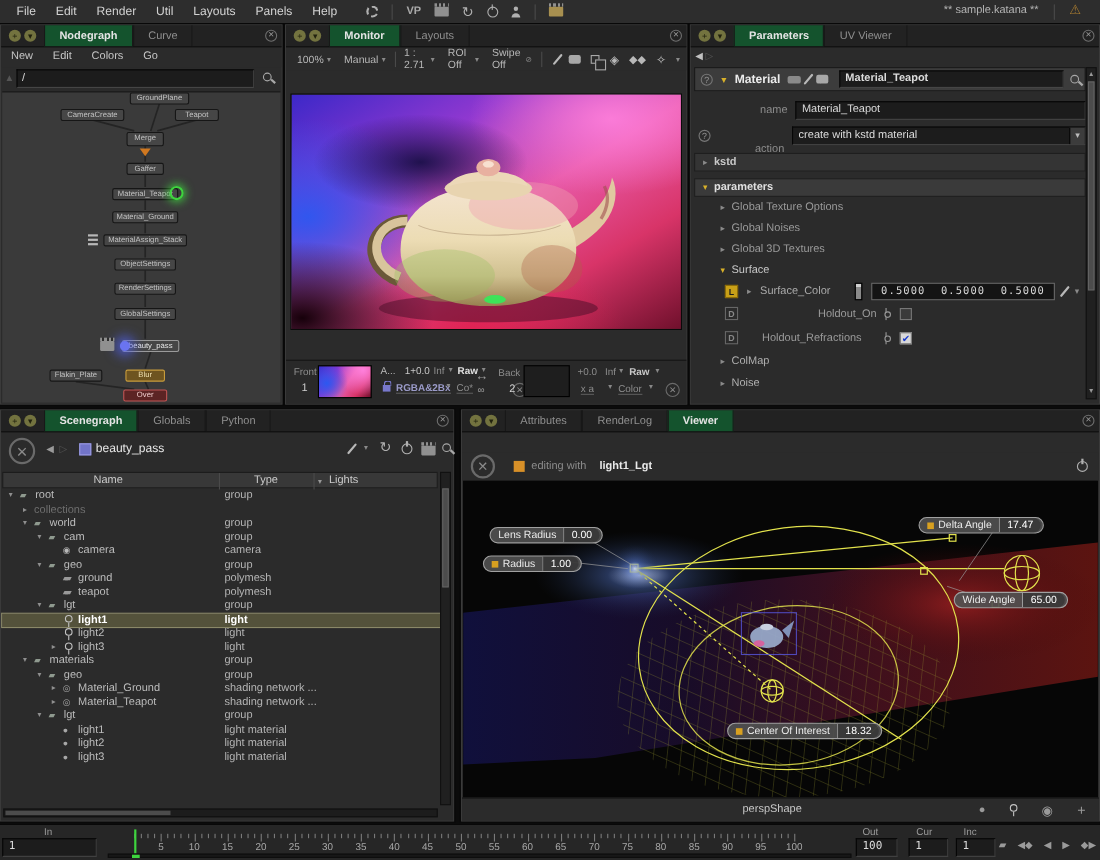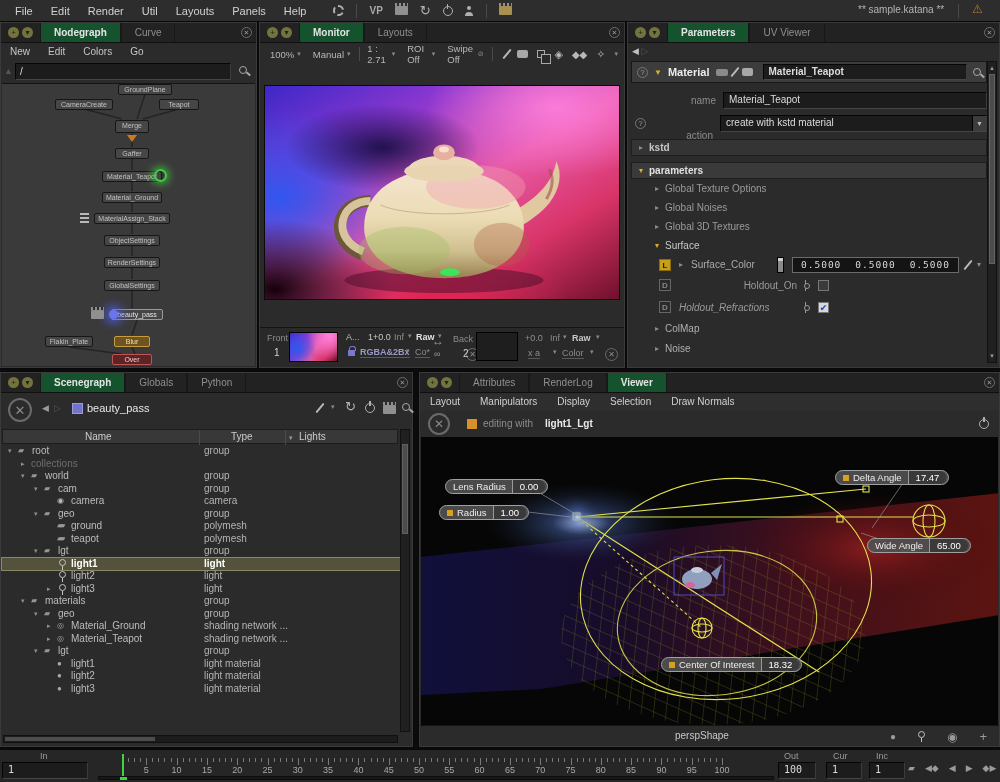--- a/index.html
+++ b/index.html
@@ -485,21 +485,21 @@
     </div>
 
     <div class="grp-row" style="padding-left:28px;gap:8px;height:22px;">
       <span class="badge">D</span>
       <span style="width:118px;text-align:right;color:#9a9a9a;">Holdout_On</span>
       <span class="stwid"></span>
       <span class="cb off"></span>
     </div>
     <div class="grp-row" style="padding-left:28px;gap:8px;height:22px;">
       <span class="badge">D</span>
-      <span style="width:118px;text-align:left;color:#9a9a9a;font-style:italic;">Holdout_Refractions</span>
+      <span style="width:118px;text-align:center;color:#9a9a9a;">Holdout_Refractions</span>
       <span class="stwid"></span>
       <span class="cb">✔</span>
     </div>
     <div class="grp-row" style="height:20px;">
       <span class="tri">▸</span>
         <span style="color:#b0b0b0;">ColMap</span>
     </div>
     <div class="grp-row" style="height:20px;">
       <span class="tri">▸</span>
         <span style="color:#b0b0b0;">Noise</span>
@@ -673,27 +673,20 @@
       <span class="pane-btn">+</span>
       <span class="pane-btn">▾</span>
     </div>
     <div class="tabs" id="vw-tabs">
         <div class="tab">Attributes</div>
         <div class="tab">RenderLog</div>
         <div class="tab active">Viewer</div>
       </div>
     <span class="close-btn">✕</span>
   </div>
-  <div id="vw-menus">
-      <span>Layout</span>
-      <span>Manipulators</span>
-      <span>Display</span>
-      <span>Selection</span>
-      <span>Draw Normals</span>
-    </div>
   <div id="vw-status">
     <span id="vw-clear">✕</span>
     <span id="vw-orsq"></span>
     <span id="vw-editing">editing with</span>
     <span id="vw-editnode">light1_Lgt</span>
     <span id="vw-pow" class="power"></span>
   </div>
 
   <div id="vw-viewport">
     <svg width="579" height="290" viewBox="0 0 579 290">

